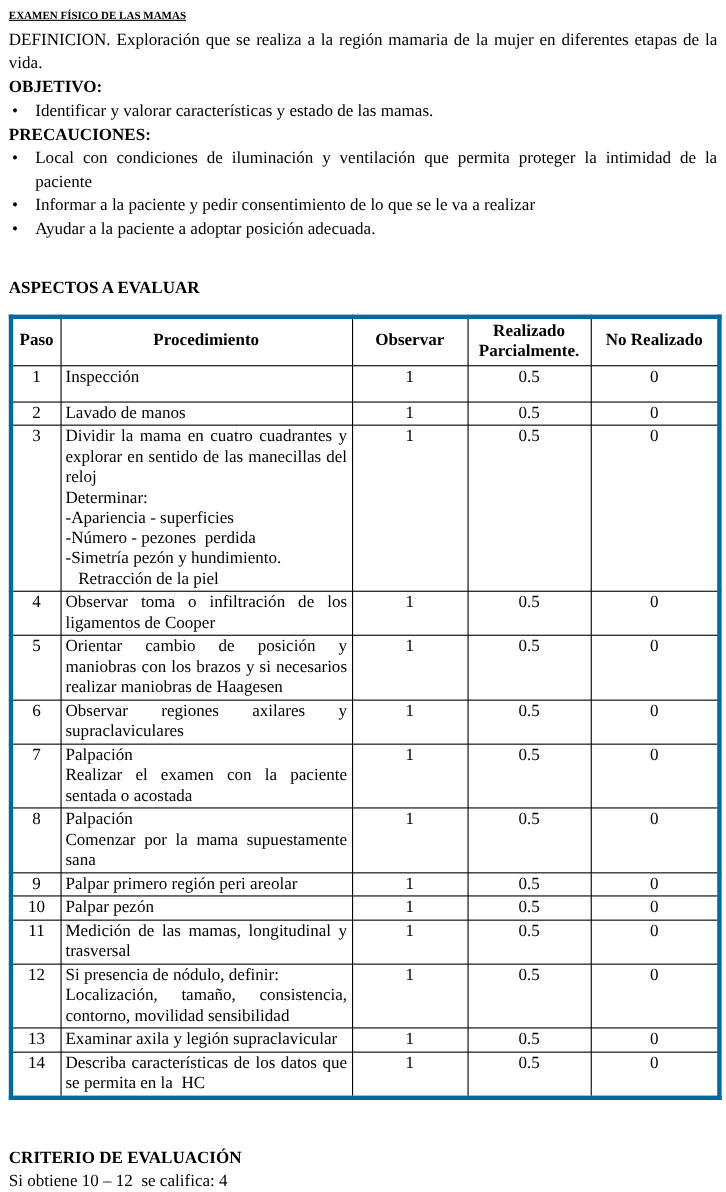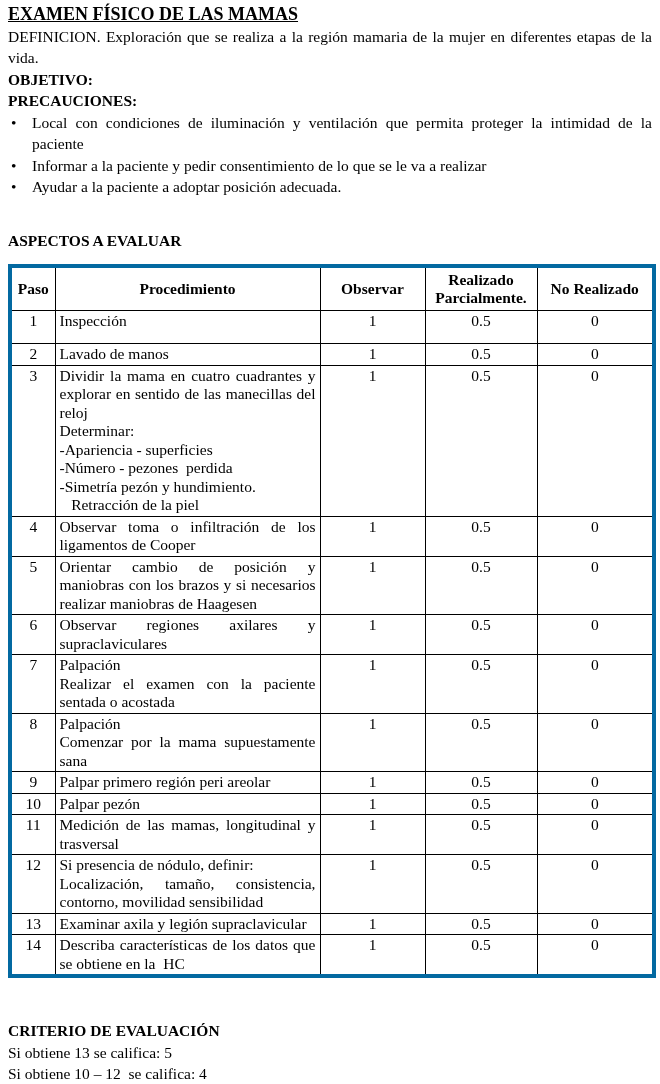--- a/index.html
+++ b/index.html
@@ -14,21 +14,21 @@
     overflow: hidden;
     font-family: "Liberation Serif", serif;
     font-size: 15.5px;
   }
   .page {
     padding: 4px 8px 0 8px;
     width: 644px;
   }
   .doc-title {
     font-weight: bold;
-    font-size: 18px;
+    font-size: 10px;
     text-decoration: underline;
     line-height: 21.5px;
   }
   .para {
     text-align: justify;
     line-height: 21.5px;
   }
   .bold-inline {
     font-weight: normal;
   }
@@ -106,20 +106,23 @@
 </head>
 <body>
 
 <div class="page">
 
   <div class="doc-title">EXAMEN FÍSICO DE LAS MAMAS</div>
 
   <div class="para"><span class="bold-inline">DEFINICION.</span> <span>Exploración que se realiza a la región mamaria de la mujer en diferentes etapas de la vida.</span></div>
 
   <div class="section-heading">OBJETIVO:</div>
+  <div class="bullet-list">
+      <div class="bullet-item">Identificar y valorar características y estado de las mamas.</div>
+    </div>
 
   <div class="section-heading">PRECAUCIONES:</div>
   <div class="bullet-list">
       <div class="bullet-item">Local con condiciones de iluminación y ventilación que permita proteger la intimidad de la paciente</div>
       <div class="bullet-item">Informar a la paciente y pedir consentimiento de lo que se le va a realizar</div>
       <div class="bullet-item">Ayudar a la paciente a adoptar posición adecuada.</div>
     </div>
 
   <div class="aspectos-heading">ASPECTOS A EVALUAR</div>
 
@@ -262,30 +265,29 @@
           <td class="proc-cell">
             <div class="proc-line">Examinar axila y legión supraclavicular</div>
           </td>
           <td class="val-cell">1</td>
           <td class="val-cell">0.5</td>
           <td class="val-cell">0</td>
         </tr>
         <tr>
           <td class="paso-cell">14</td>
           <td class="proc-cell">
-            <div class="proc-line">Describa características de los datos que se obtiene en la  HC</div>
+            <div class="proc-line">Describa características de los datos que se permita en la  HC</div>
           </td>
           <td class="val-cell">1</td>
           <td class="val-cell">0.5</td>
           <td class="val-cell">0</td>
         </tr>
       </tbody>
   </table>
 
   <div class="criteria">
     <div class="criteria-heading">CRITERIO DE EVALUACIÓN</div>
     <div>
-        <div class="criteria-line">Si obtiene 13 se califica: 5</div>
         <div class="criteria-line">Si obtiene 10 – 12  se califica: 4</div>
       </div>
   </div>
 
 </div>
 
 </body></html>

